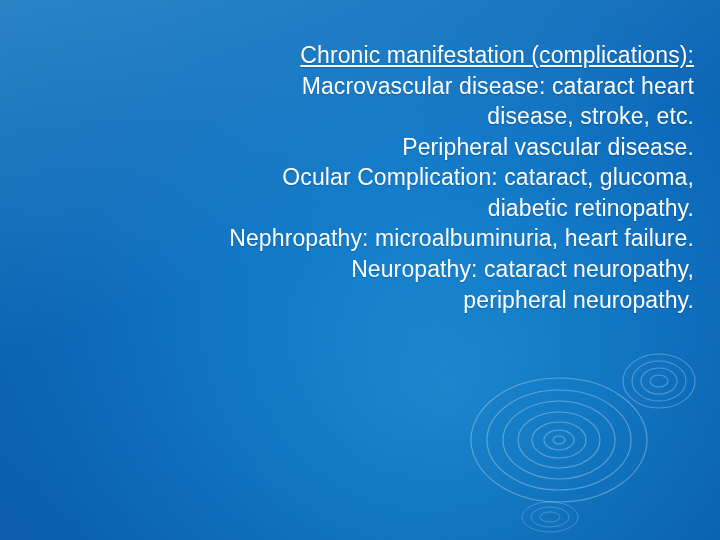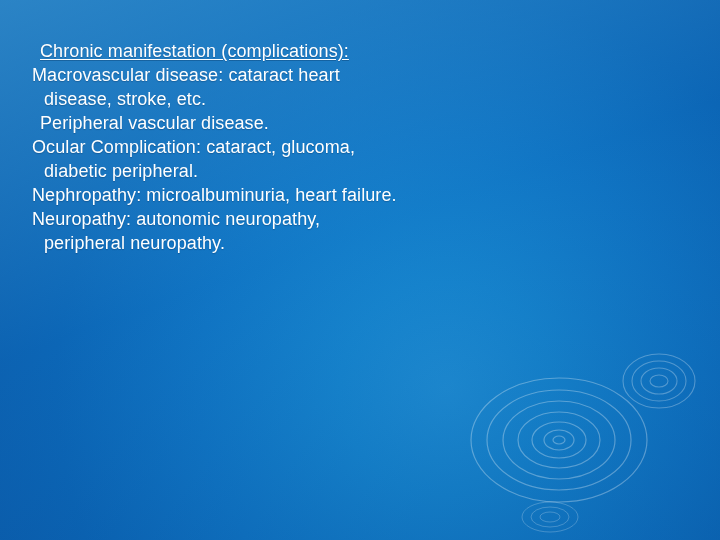--- a/index.html
+++ b/index.html
@@ -44,25 +44,26 @@
     right: 140px;
     bottom: 6px;
   }
   #content {
     position: relative;
     z-index: 2;
     padding: 40px 26px 0 26px;
   }
   .line {
     color: #ffffff;
-    font-size: 18px;
+    font-size: 23px;
     line-height: 1.33;
     letter-spacing: 0.1px;
     white-space: pre-wrap;
     text-shadow: 0 1px 1px rgba(0,40,80,0.30);
+    text-align: right;
   }
   .heading {
     text-decoration: underline;
     text-underline-offset: 2px;
     padding-left: 14px;
   }
   .lvl1 { padding-left: 6px; }
   .lvl2 { padding-left: 18px; }
   .lvl2b { padding-left: 14px; }
 </style>
@@ -105,19 +106,19 @@
       </g>
     </svg>
   </div>
 
   <div id="content">
     <div class="line heading">Chronic manifestation (complications):</div>
     <div class="line lvl1">Macrovascular disease: cataract heart</div>
     <div class="line lvl2">disease, stroke, etc.</div>
     <div class="line lvl2b">Peripheral vascular disease.</div>
     <div class="line lvl1">Ocular Complication: cataract, glucoma,</div>
-    <div class="line lvl2">diabetic peripheral.</div>
+    <div class="line lvl2">diabetic retinopathy.</div>
     <div class="line lvl1">Nephropathy: microalbuminuria, heart failure.</div>
-    <div class="line lvl1">Neuropathy: autonomic neuropathy,</div>
+    <div class="line lvl1">Neuropathy: cataract neuropathy,</div>
     <div class="line lvl2">peripheral neuropathy.</div>
   </div>
 
 </div>
 
 </body></html>

